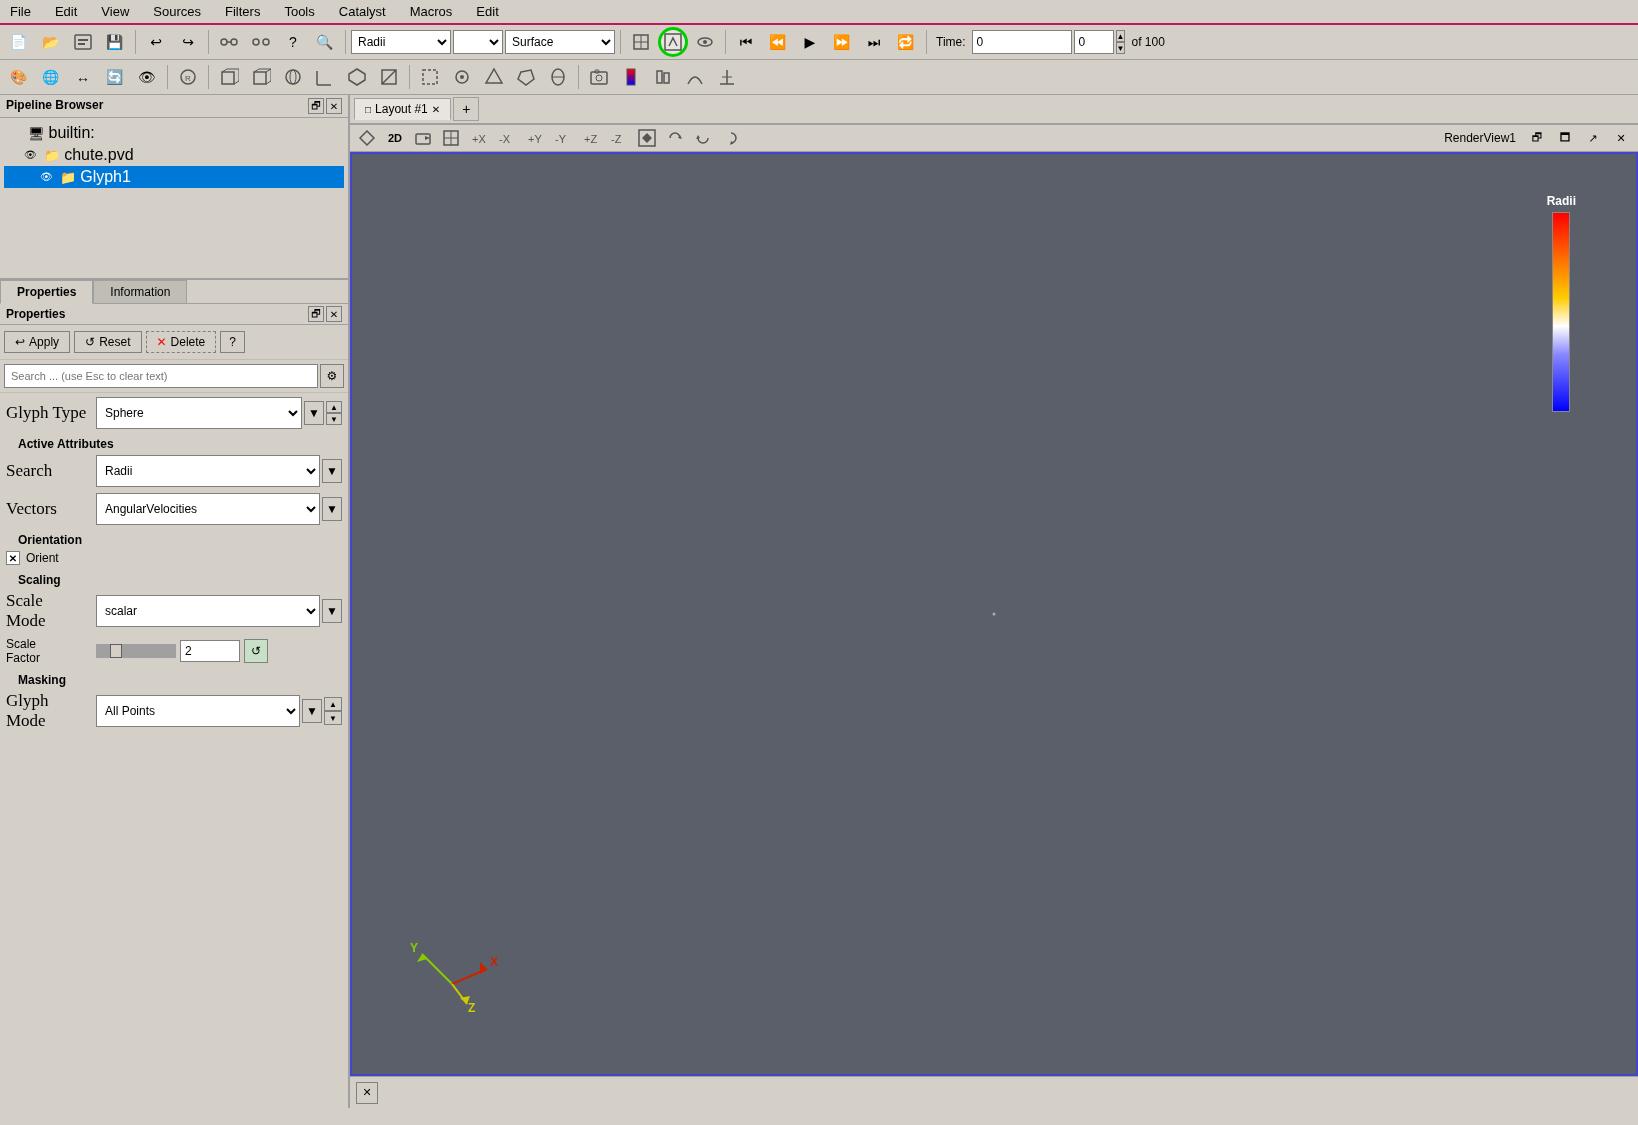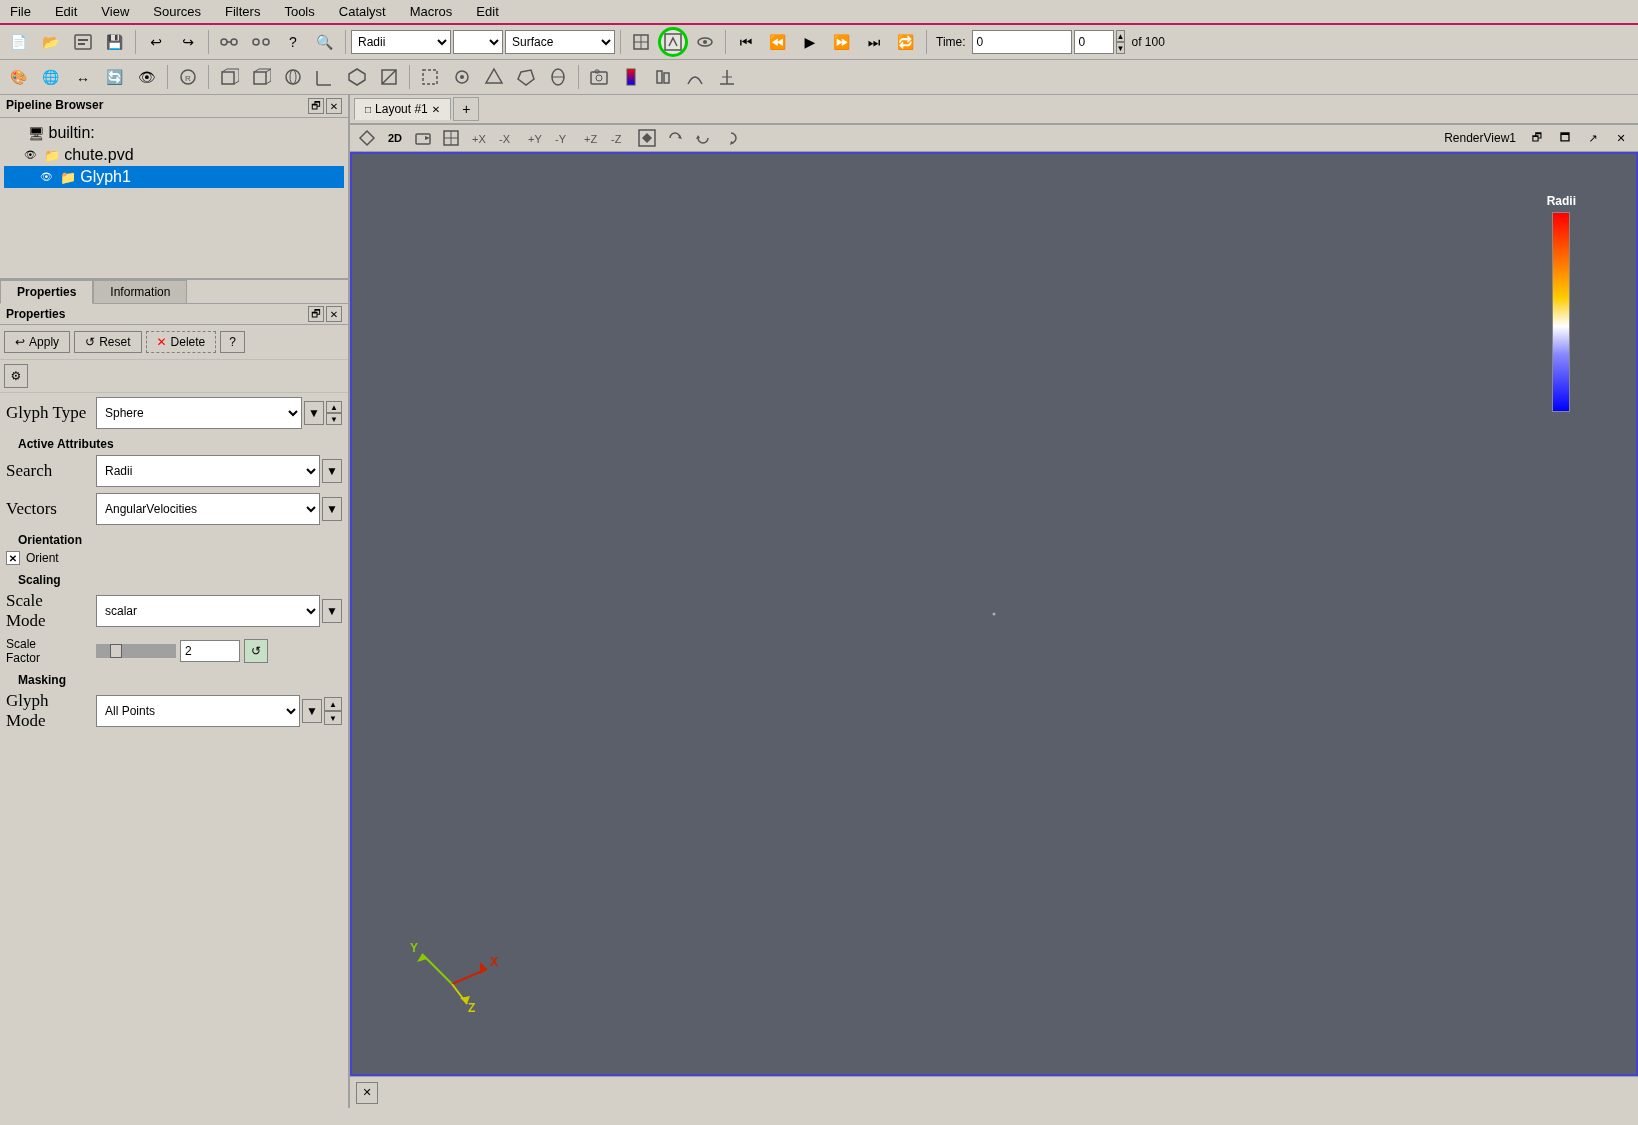--- a/index.html
+++ b/index.html
@@ -394,20 +394,21 @@
             <button class="action-btn delete">
               <span style="color:red;font-size:12px;">✕</span>
               <span>Delete</span>
             </button>
             <button class="action-btn" style="padding:3px 8px;">
               <span>?</span>
             </button>
           </div>
 
           <div class="search-row">
+            <input class="search-input" type="text" placeholder="Search ... (use Esc to clear text)" style="">
             <button class="search-settings-btn">⚙</button>
           </div>
 
           <div class="props-form">
 
             <div class="form-row">
               <span class="form-label">Glyph Type</span>
               <div class="form-select-wrap">
                 <select class="form-select">
                   <option>Sphere</option>

